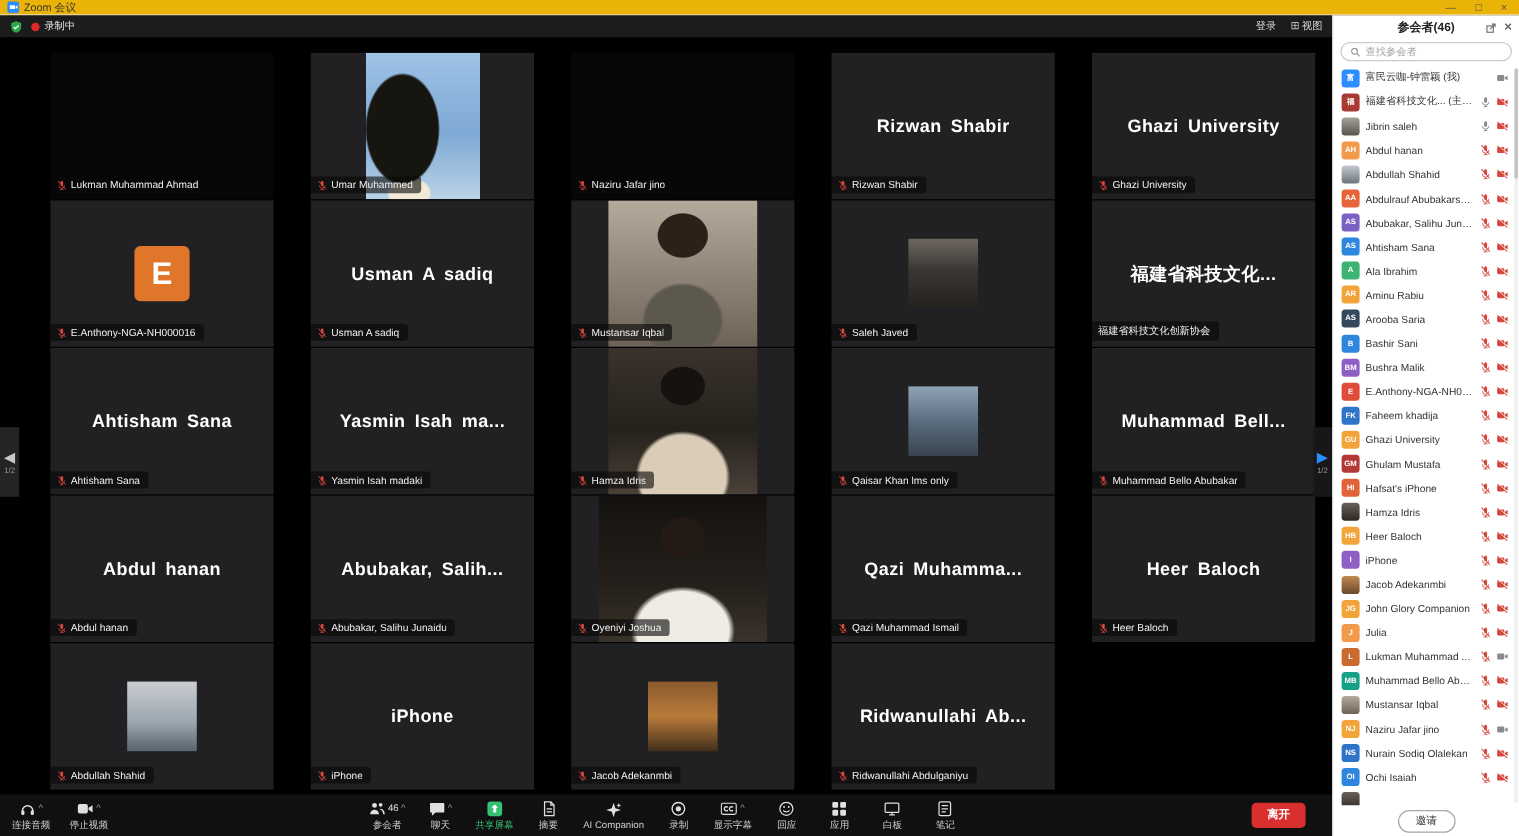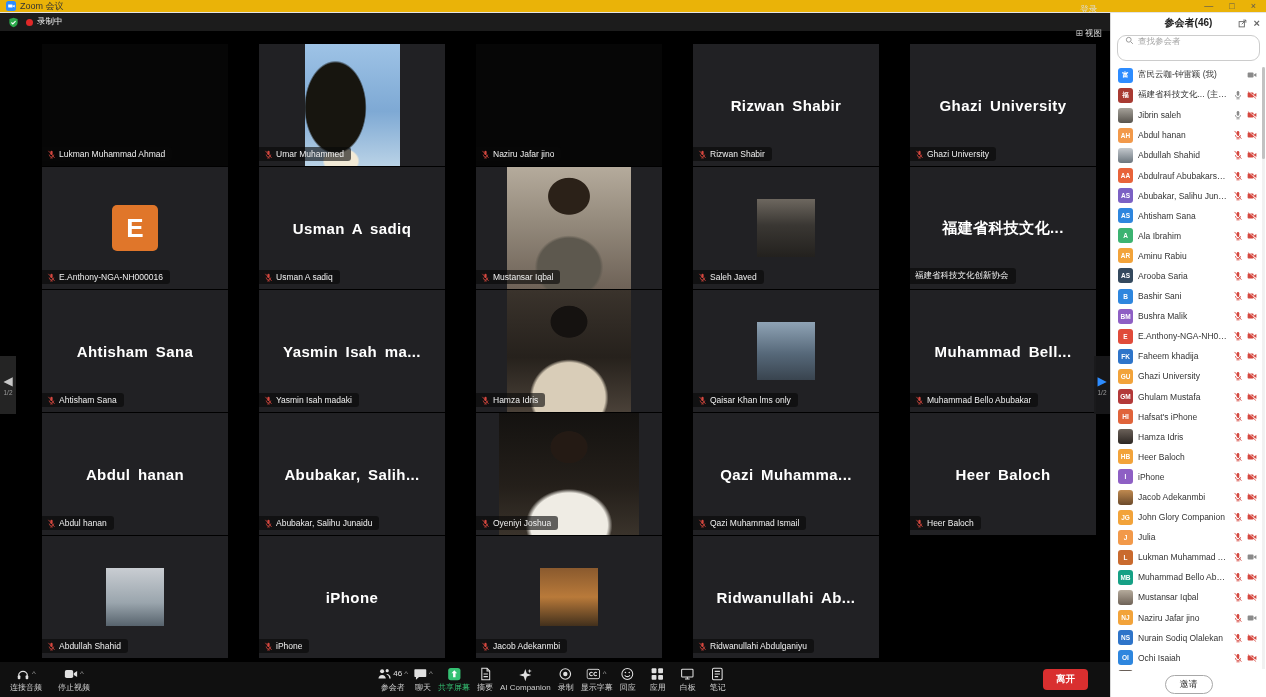--- a/index.html
+++ b/index.html
@@ -14,21 +14,21 @@
     color:#555; font-size:9px; line-height:1; padding-right:4px; }
   .win-controls span { cursor:default; }
 
   .app { display:flex; height:684px; }
 
   
   .main { width:1110px; display:flex; flex-direction:column; background:#000; position:relative; }
   .topbar { height:18px; background:#1c1c1c; display:flex; align-items:center; padding:0 8px; gap:7px; }
   .rec-badge { display:flex; align-items:center; gap:4px; color:#eee; font-size:8.5px; }
   .rec-dot { width:7px; height:7px; border-radius:50%; background:var(--record-red); }
-  .topbar-right { margin-left:auto; display:flex; gap:12px; align-items:center; color:#ddd; font-size:8.5px;flex-direction:column; }
+  .topbar-right { margin-left:auto; display:flex; gap:12px; align-items:center; color:#ddd; font-size:8.5px; }
   .grid-view-glyph { font-size:9px; color:#bbb; margin-right:2px; }
 
   .stage { flex:1; position:relative; padding:13px 14px 0 12px; }
   .grid { display:grid; grid-template-columns:repeat(5,1fr); grid-auto-rows:122px; gap:1px; }
   .tile { position:relative; background:#212124; overflow:hidden;
     display:flex; align-items:center; justify-content:center;margin-left:30px; }
   .tile.k-black { background:#060606; }
   .big-name { font-size:15px; font-weight:bold; color:#fff; letter-spacing:.4px;
     word-spacing:3px; text-align:center; padding:0 8px; white-space:nowrap; }
   .tile-avatar { width:46px; height:46px; border-radius:5px; color:#fff; font-size:26px;
@@ -65,42 +65,42 @@
     flex-direction:column; align-items:center; justify-content:center; gap:2px;
     background:rgba(42,42,42,.85); border:none; cursor:pointer; }
   .nav-left { left:0; color:#c8c8c8; }
   .nav-right { right:0; color:var(--accent-blue); background:rgba(25,25,28,.9); }
   .nav-arrow .tri { font-size:12px; line-height:1; }
   .nav-arrow .pg { font-size:6.5px; color:#9a9a9a; }
 
   
   .toolbar { height:35px; background:#101010; display:flex; align-items:center; padding:0 10px; position:relative; }
   .tool-group-left { display:flex; gap:16px; }
-  .tool-center { position:absolute; left:50%; transform:translateX(-50%); display:flex; gap:0; }
+  .tool-center { position:absolute; left:50%; transform:translateX(-50%); display:flex; gap:14px; }
   .tool-btn { display:flex; flex-direction:column; align-items:center; justify-content:center;
     gap:1px; background:none; border:none; color:#cfcfcf; font-size:8px; min-width:30px; cursor:pointer; }
   .tool-btn .icon-row { display:flex; align-items:center; gap:2px; height:15px; }
   .tool-btn svg { width:14px; height:14px; color:#e0e0e0; display:block; }
   .tool-btn.accent { color:var(--share-green); }
   .tool-badge { font-size:8px; color:#e0e0e0; }
   .tool-caret { font-size:8px; color:#9a9a9a; line-height:1; }
   .tool-label { white-space:nowrap; }
   .leave-btn { margin-left:auto; margin-right:12px; background:var(--danger-red); color:#fff;
     font-size:9.5px; font-weight:bold; padding:4px 13px; border-radius:4px; border:none; cursor:pointer; }
 
   
   .panel { width:156px; background:#fff; border-left:1px solid #d8d8d8; display:flex;
     flex-direction:column; position:relative; }
   .panel-header { height:20px; display:flex; align-items:center; justify-content:center;
     position:relative; font-size:10px; font-weight:bold; color:#222; }
   .panel-header-icons { position:absolute; right:6px; display:flex; gap:7px; align-items:center; color:#666; }
   .panel-header-icons svg { display:block; }
   .panel-close { font-size:11px; color:#666; line-height:1; cursor:pointer; }
-  .search-box { margin:2px 6px 4px; height:26px; border:1px solid #ccc; border-radius:9px;
-    display:flex; align-items:flex-start; padding:0 7px; gap:4px; color:#999; background:#fff; }
+  .search-box { margin:2px 6px 4px; height:16px; border:1px solid #ccc; border-radius:9px;
+    display:flex; align-items:center; padding:0 7px; gap:4px; color:#999; background:#fff; }
   .search-box svg { display:block; flex:none; }
   .search-box input { border:none; outline:none; width:100%; font-size:8.5px; color:#333;
     font-family:inherit; background:transparent; }
   .search-box input::placeholder { color:#a5a5a5; }
   .plist { flex:1; overflow:hidden; position:relative; }
   .p-row { height:20.1px; display:flex; align-items:center; padding:0 9px 0 7px; gap:5px; cursor:default; }
   .p-avatar { width:15px; height:15px; border-radius:3px; color:#fff; font-size:6.5px; font-weight:bold;
     display:flex; align-items:center; justify-content:center; flex:none; background:#bbb; }
   .lp-grey { background:linear-gradient(180deg,#a6a29a,#57534d); }
   .lp-outdoor { background:linear-gradient(180deg,#c4c9ce,#6b757d); }

